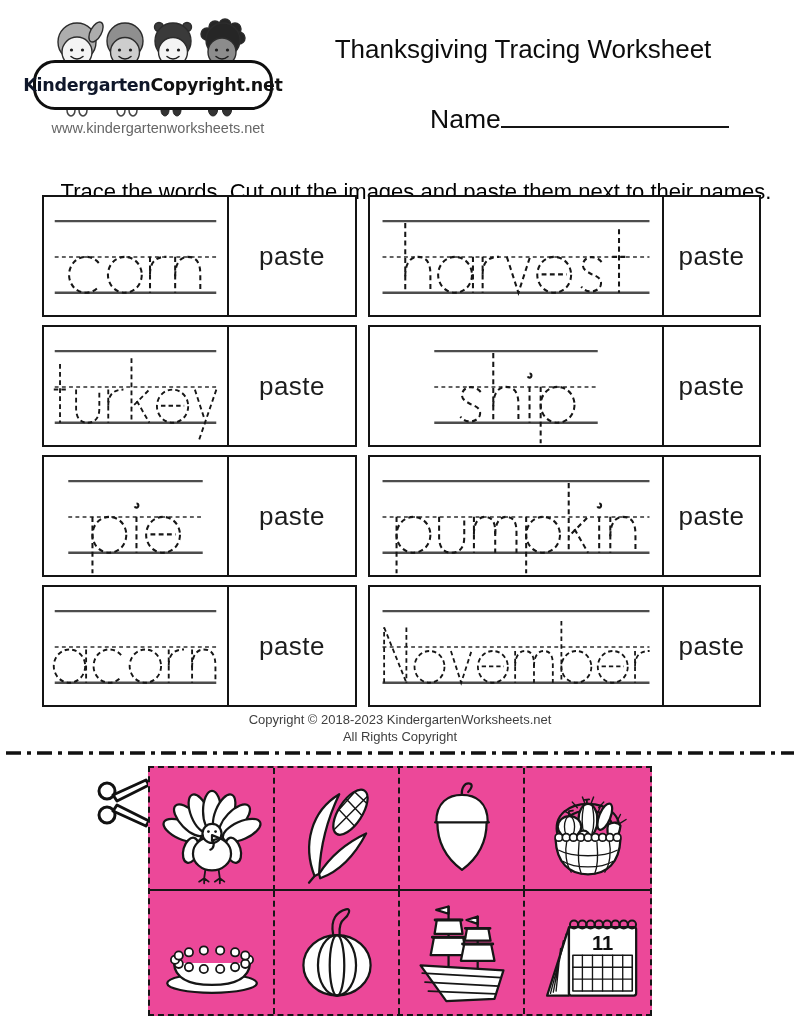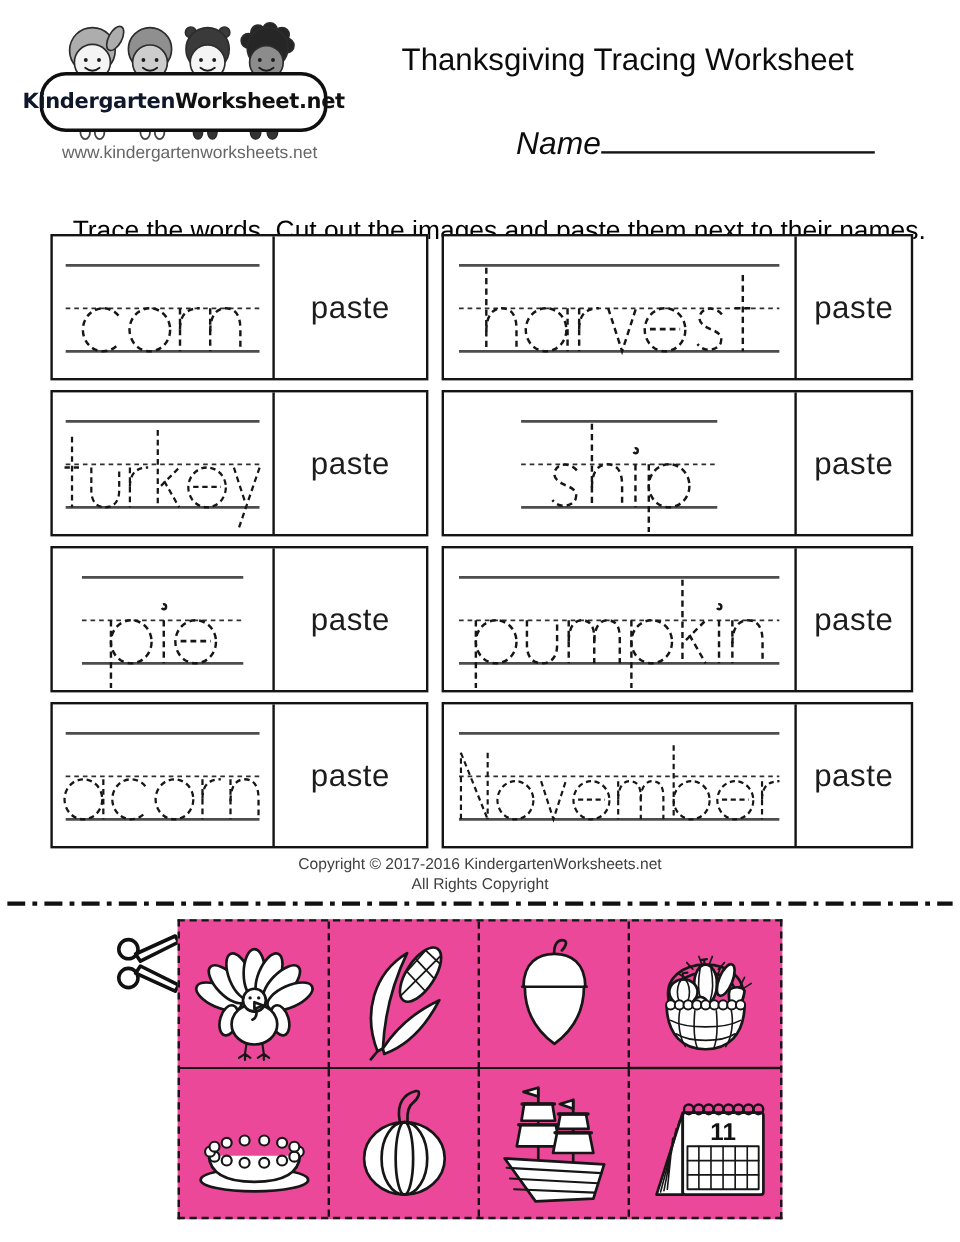--- a/index.html
+++ b/index.html
@@ -13,21 +13,21 @@
             border:3px solid #0f0f0f;border-radius:22px;display:flex;align-items:center;
             justify-content:center;white-space:nowrap;font-family:"DejaVu Sans",sans-serif;
             font-weight:bold;font-size:17.5px;letter-spacing:-0.3px;}
   .brand-gray{color:#0f172a;}
   .brand-black{color:#111;}
   .logo-url{position:absolute;left:0;top:106px;width:100%;text-align:center;
             color:#666;font-size:14.5px;}
   
   .page-title{position:absolute;left:283px;top:34px;width:480px;margin:0;text-align:center;
               font-weight:400;font-size:26px;color:#0c0c0c;}
-  .name-row{position:absolute;left:430px;top:104px;font-size:26.5px;color:#0c0c0c;font-style:italic;}
+  .name-row{position:absolute;left:430px;top:104px;font-size:26.5px;color:#0c0c0c;}
   .name-line{display:inline-block;width:228px;border-bottom:2.5px solid #151515;height:22px;}
   
   .instruction{position:absolute;left:0;top:163px;width:100%;margin:16px;text-align:center;
                font-size:22px;color:#000;}
   
   .trace-grid{position:absolute;left:42px;top:195px;display:grid;
               grid-template-columns:315px 393px;column-gap:11px;row-gap:8px;}
   .trace-block{display:flex;height:122px;border:2px solid #141414;box-sizing:border-box;background:#fff;}
   .t-left .trace-area{width:183px;}
   .t-right .trace-area{width:292px;}
@@ -101,21 +101,21 @@
       </g>
       <g fill="#333" stroke="#222" stroke-width="1">
         <ellipse cx="124" cy="8" rx="4" ry="6"></ellipse>
           <ellipse cx="136" cy="8" rx="4" ry="6"></ellipse>
         <ellipse cx="172" cy="8" rx="4.5" ry="6"></ellipse>
           <ellipse cx="186" cy="8" rx="4.5" ry="6"></ellipse>
       </g>
     </svg>
     <div class="logo-box">
         <span class="brand-gray">Kindergarten</span>
-        <span class="brand-black">Worksheet.net</span>
+        <span class="brand-black">Copyright.net</span>
       </div>
     <div class="logo-url">www.kindergartenworksheets.net</div>
   </div>
 
   <h1 class="page-title">Thanksgiving Tracing Worksheet</h1>
   <div class="name-row"><span>Name</span><span class="name-line"></span></div>
 
   <p class="instruction">Trace the words. Cut out the images and paste them next to their names.</p>
 
   <div class="trace-grid">
@@ -397,21 +397,21 @@
             </g>
           </svg>
         </div>
       <div class="paste-box">
           <span>paste</span>
         </div>
     </div>
   </div>
 
   <div class="copyright">
-    <div>Copyright © 2017-2016 KindergartenWorksheets.net</div>
+    <div>Copyright © 2018-2023 KindergartenWorksheets.net</div>
     <div>All Rights Copyright</div>
   </div>
 
   <svg class="cut-line" viewBox="0 0 788 8">
     <line x1="0" y1="4" x2="788" y2="4" stroke="#111" stroke-width="3.4" stroke-dasharray="15 6 4 6"></line>
   </svg>
 
   <svg class="scissors" viewBox="0 0 58 70">
     <g fill="none" stroke="#111" stroke-width="3" stroke-linejoin="round">
       <circle cx="11" cy="23" r="8"></circle>

